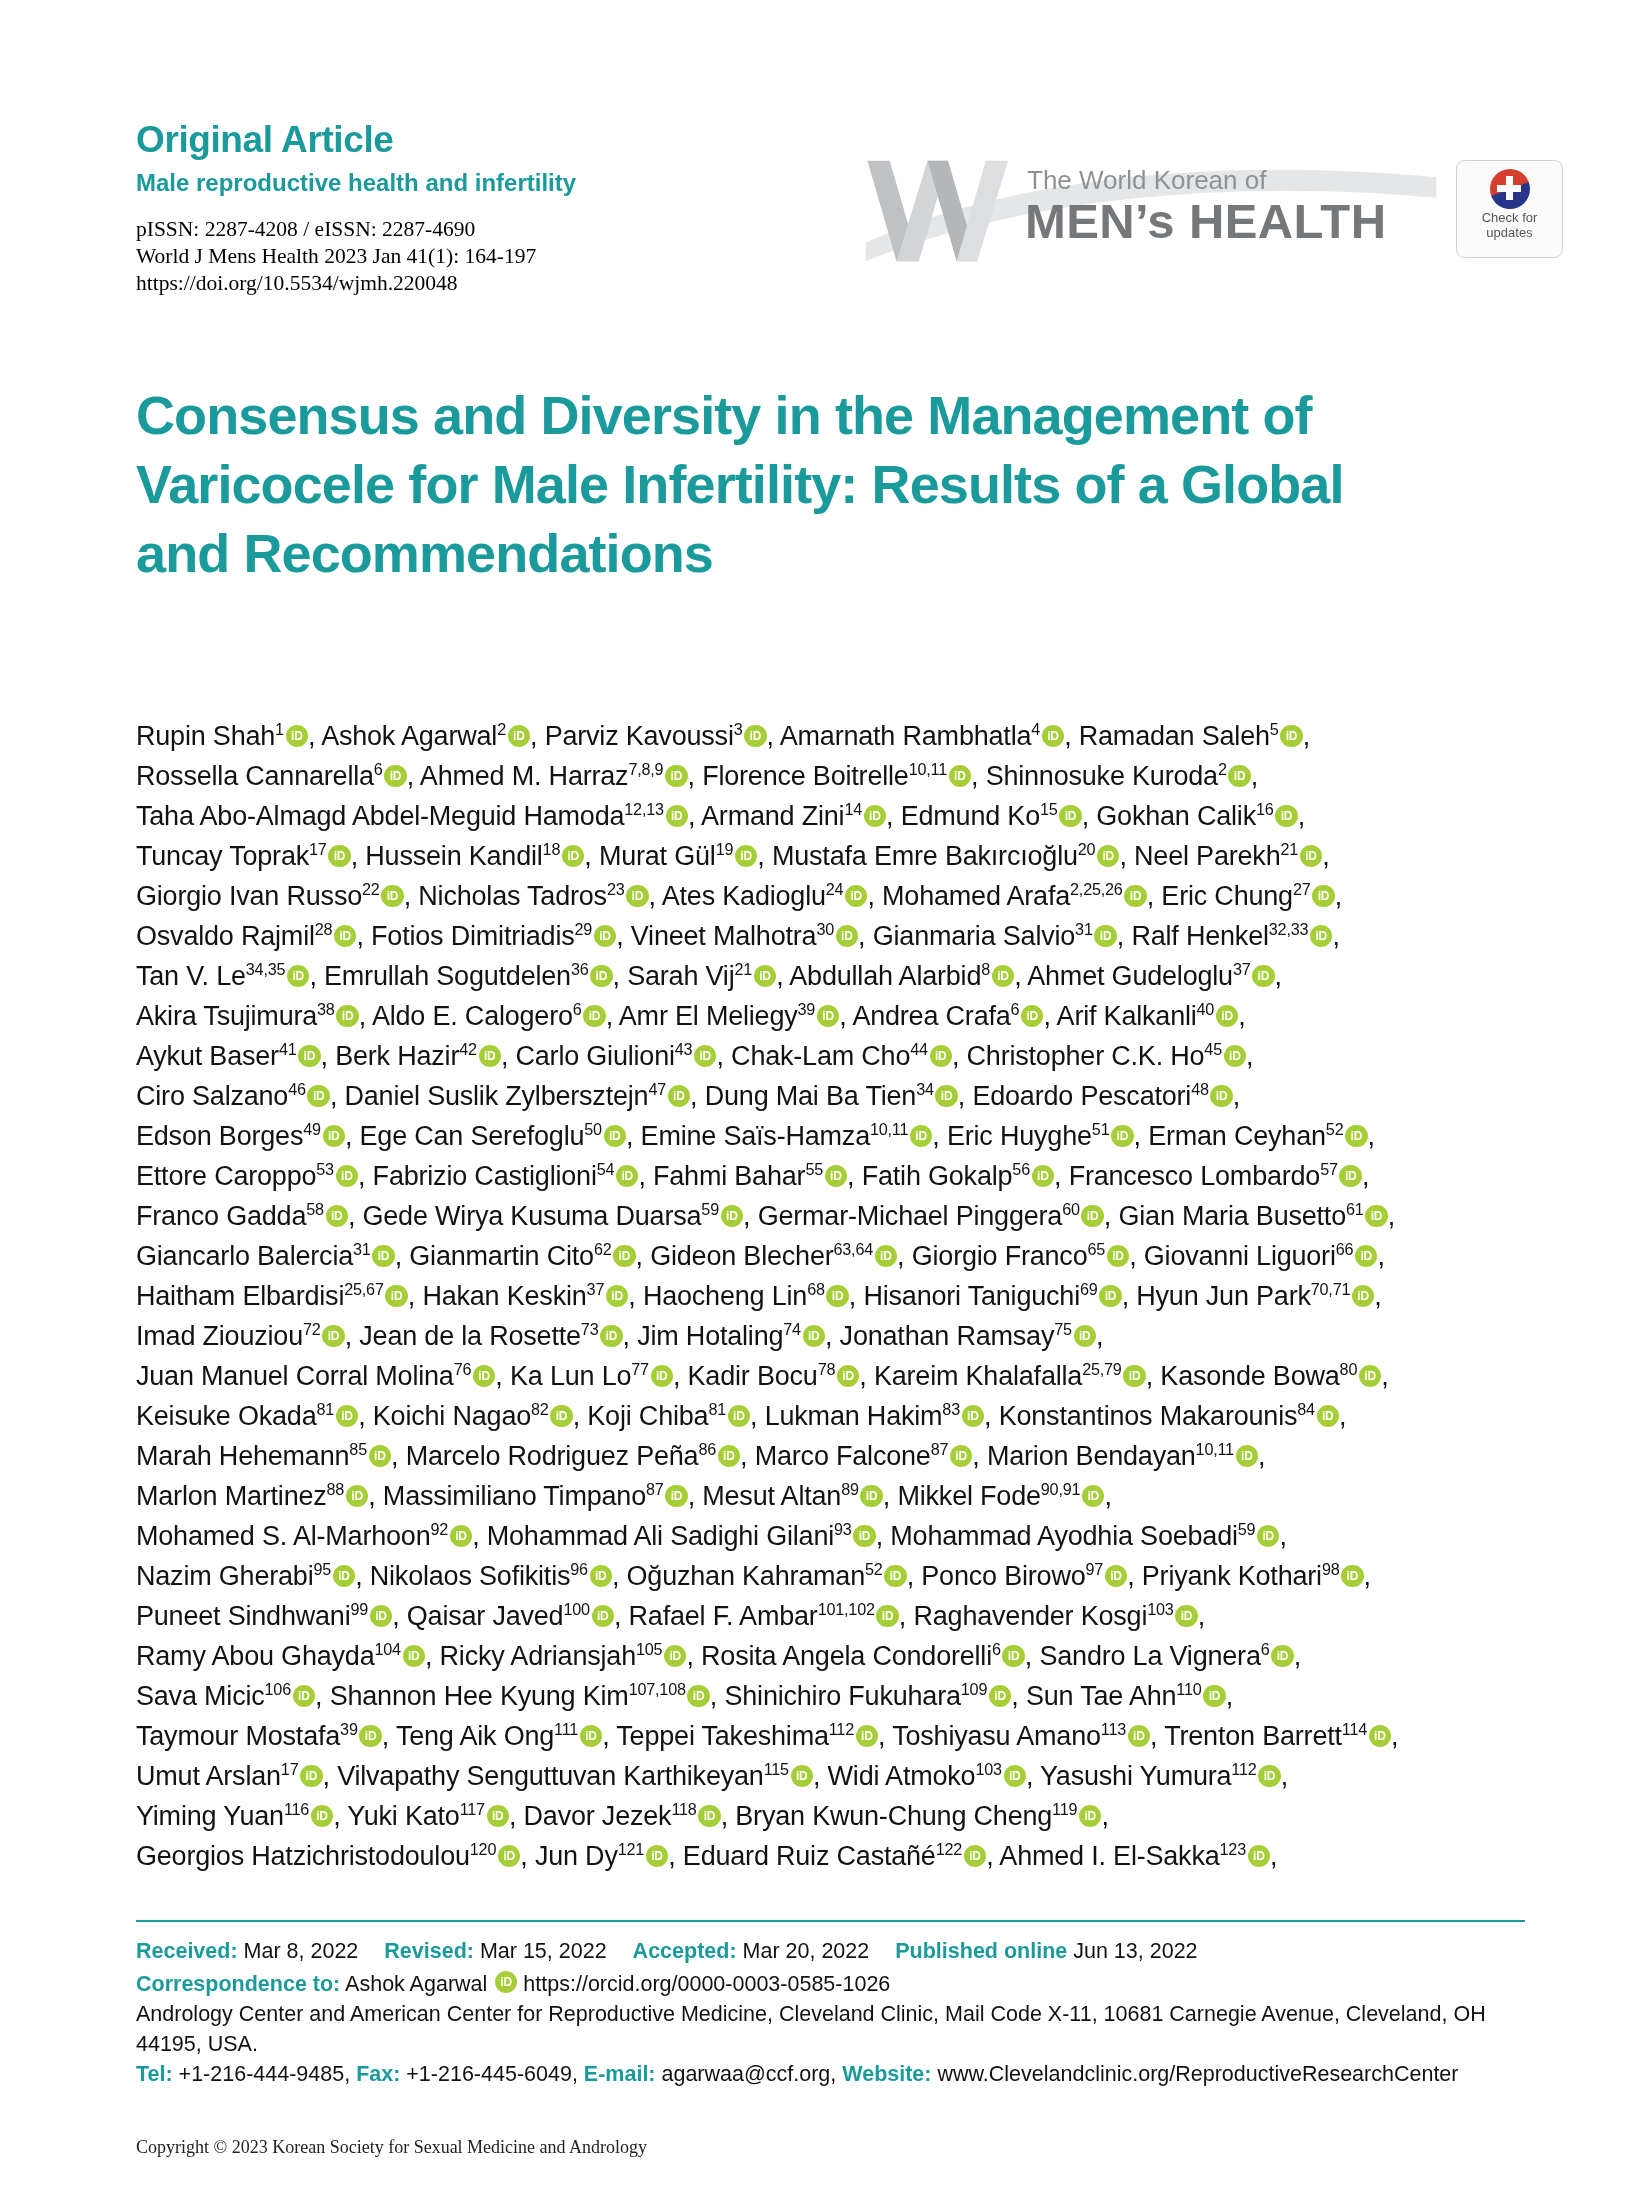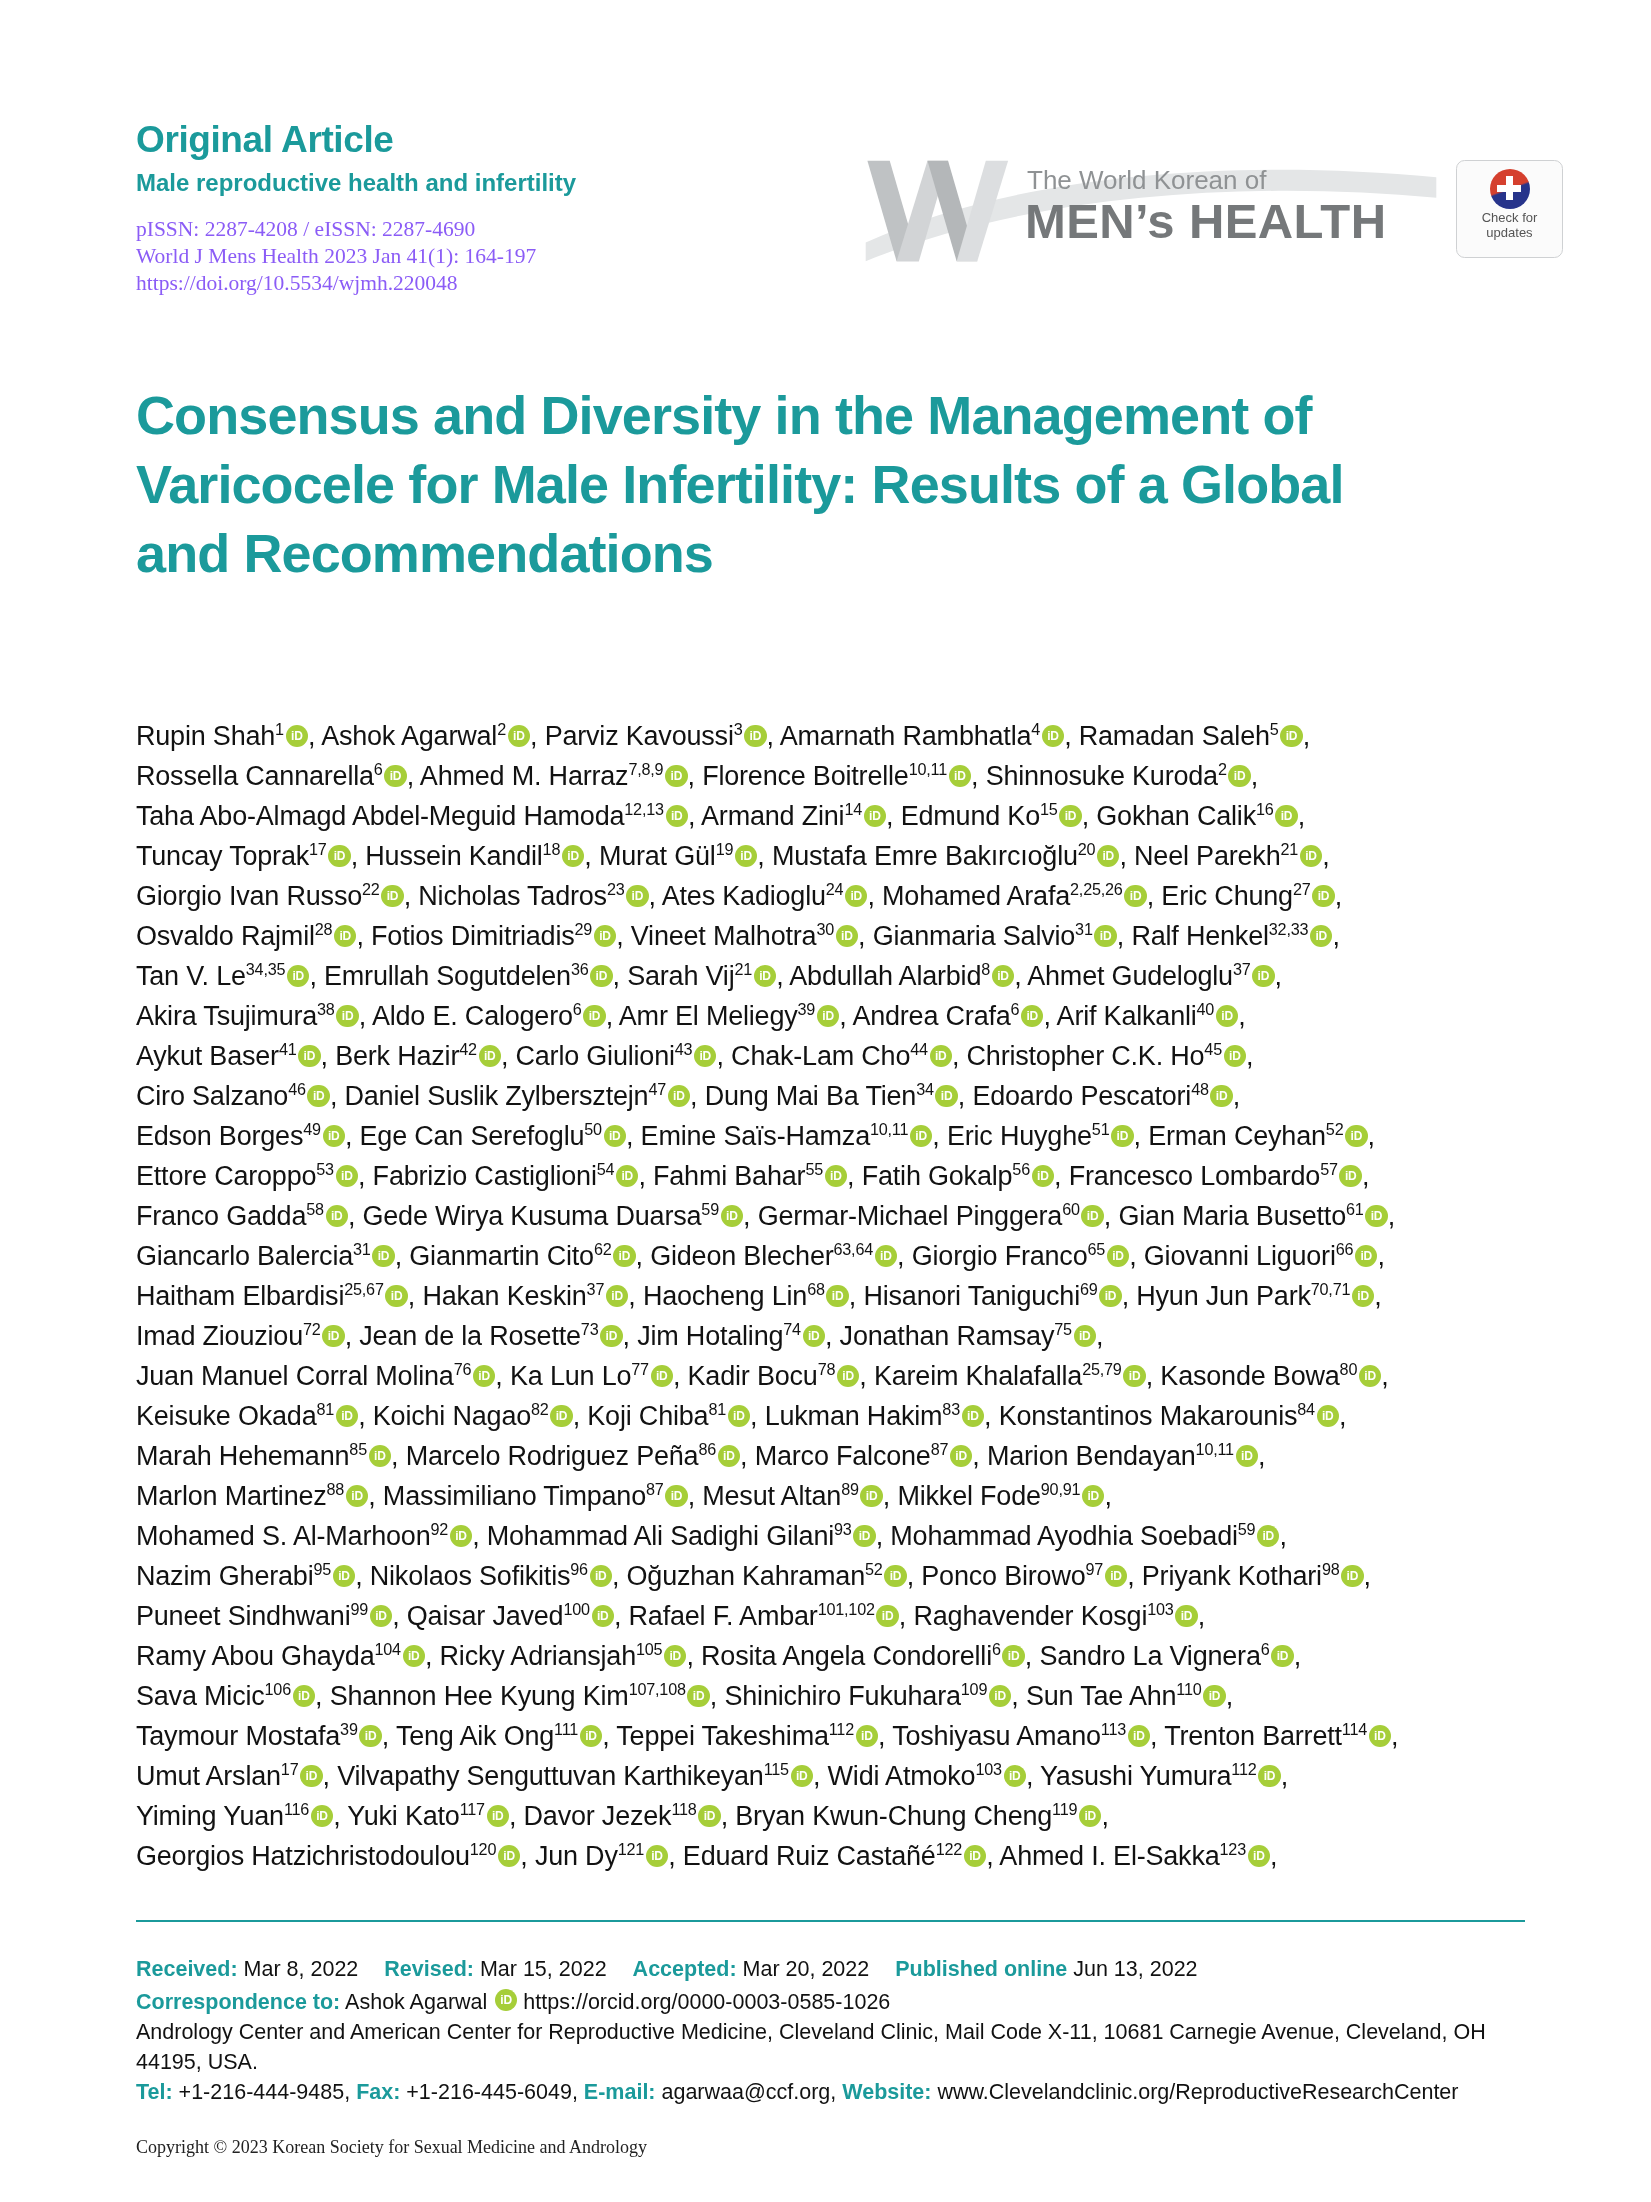--- a/index.html
+++ b/index.html
@@ -5,21 +5,21 @@
   html,body { margin:0; padding:0; background:#ffffff; }
   .page {
     position:relative; width:1652px; height:2203px; background:#ffffff;
     font-family:"Liberation Sans", sans-serif; color:#1a1a1a; overflow:hidden;
   }
 
   
   .header-left { position:absolute; left:136px; top:119px; }
   .article-type { font-size:37px; font-weight:bold; color:#1b9a9b; letter-spacing:-0.4px; }
   .section-name { font-size:24px; font-weight:bold; color:#1b9a9b; margin-top:7.7px; }
-  .meta { margin-top:19px; font-family:"Liberation Serif", serif; font-size:21.5px; line-height:27px; color:#8b5cf6; }
+  .meta { margin-top:19px; font-family:"Liberation Serif", serif; font-size:21.5px; line-height:27px; color:#000000; }
 
   
   .brand { position:absolute; left:865px; top:148px; width:572px; height:133px; }
   .brand svg { position:absolute; left:0; top:0; }
   .brand-tagline { position:absolute; left:162px; top:17px; font-size:26px; color:#8f9294; }
   .brand-name { position:absolute; left:160px; top:45px; font-size:49px; font-weight:bold; color:#75787a; letter-spacing:0.4px; }
 
   .crossmark {
     position:absolute; left:1456px; top:160px; width:107px; height:98px;
     border:1.7px solid #cfd1d3; border-radius:8.6px; background:#fbfbfb; box-sizing:border-box;
@@ -41,21 +41,21 @@
   .authors sup { font-size:0.60em; line-height:0; }
   .orcid {
     display:inline-block; width:22.4px; height:22.4px; border-radius:50%;
     background:#A6CE39; color:#fff; font-size:12px; font-weight:bold;
     line-height:22.4px; text-align:center; vertical-align:0.45em; margin-left:1.7px;
     font-family:"Liberation Sans", sans-serif;
   }
 
   
   .footer { position:absolute; left:136px; top:1920px; width:1389px;
-    border-top:2.6px solid #1b9a9b; padding-top:32px; font-size:21.5px; line-height:30px; color:#111; }
+    border-top:2.6px solid #1b9a9b; padding-top:14px; font-size:21.5px; line-height:30px; color:#111; }
   .tl { color:#1b9a9b; font-weight:bold; }
   .date-item { margin-right:26px; }
   .corr-line { margin-top:3.4px; }
   .copyright { position:absolute; left:136px; top:2137px;
     font-family:"Liberation Serif", serif; font-size:18px; color:#222; }
 </style>
 </head>
 <body>
 
 <div class="page">

